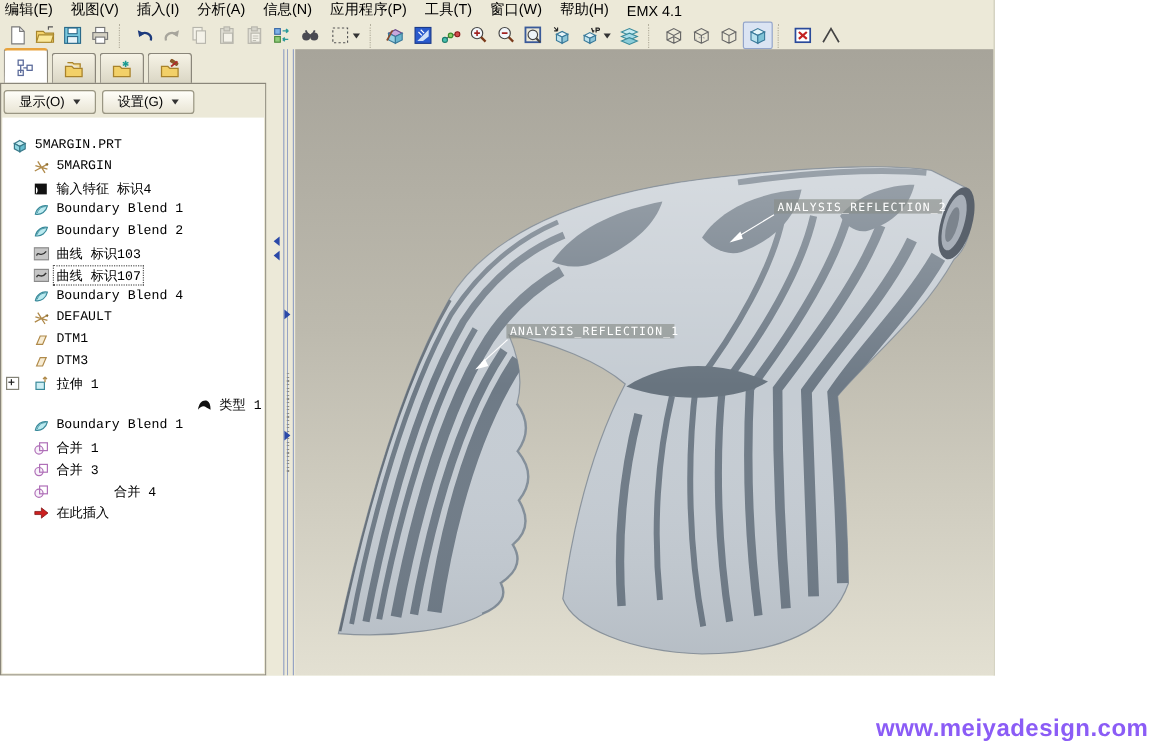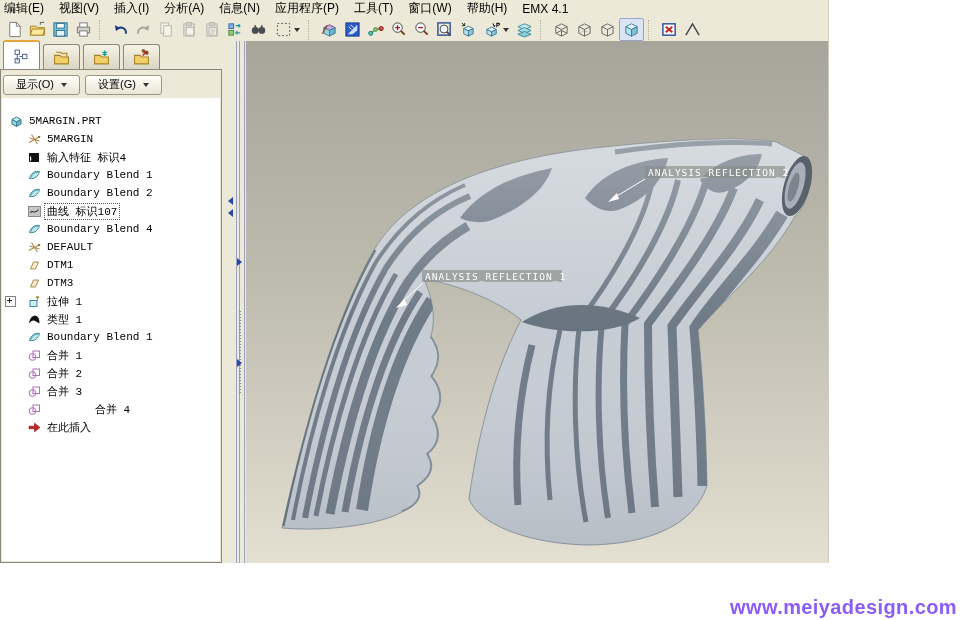--- a/index.html
+++ b/index.html
@@ -352,20 +352,27 @@
             <path d="M1.5 9.5C2.5 4.5 7 1.5 11.5 2.5 10.5 7 6.5 10.5 1.5 9.5z" fill="#baeaf0" stroke="#3a8a9a"></path>
             <path d="M3 8.5C4 5 7 3 10 3.2" fill="none" stroke="#3a8a9a" stroke-width=".7"></path>
           </svg>
           <span class="tlabel">Boundary Blend 2</span>
         </div>
         <div class="trow" style="padding-left: 26px;">
           <svg viewBox="0 0 13 13" class="ticon">
             <rect x=".5" y="1.5" width="12" height="10" fill="#c6c6c6" stroke="#8a8a8a"></rect>
             <path d="M2.5 8C4 3.5 6 10.5 10.5 4.5" fill="none" stroke="#333" stroke-width="1.1"></path>
           </svg>
+          <span class="tlabel">曲线 标识103</span>
+        </div>
+        <div class="trow" style="padding-left: 26px;">
+          <svg viewBox="0 0 13 13" class="ticon">
+            <rect x=".5" y="1.5" width="12" height="10" fill="#c6c6c6" stroke="#8a8a8a"></rect>
+            <path d="M2.5 8C4 3.5 6 10.5 10.5 4.5" fill="none" stroke="#333" stroke-width="1.1"></path>
+          </svg>
           <span class="tlabel sel">曲线 标识107</span>
         </div>
         <div class="trow" style="padding-left: 26px;">
           <svg viewBox="0 0 13 13" class="ticon">
             <path d="M1.5 9.5C2.5 4.5 7 1.5 11.5 2.5 10.5 7 6.5 10.5 1.5 9.5z" fill="#baeaf0" stroke="#3a8a9a"></path>
             <path d="M3 8.5C4 5 7 3 10 3.2" fill="none" stroke="#3a8a9a" stroke-width=".7"></path>
           </svg>
           <span class="tlabel">Boundary Blend 4</span>
         </div>
         <div class="trow" style="padding-left: 26px;">
@@ -390,46 +397,39 @@
           <span class="tlabel">DTM3</span>
         </div>
         <div class="trow" style="padding-left: 26px;">
           <span class="expander"></span>
           <svg viewBox="0 0 13 13" class="ticon">
             <rect x="2" y="5.5" width="7" height="6" fill="#cdeef4" stroke="#3a8a9a"></rect>
             <path d="M9.5 5.5V1M9.5 1l-1.6 2M9.5 1l1.6 2" fill="none" stroke="#b08a4a" stroke-width="1.1"></path>
           </svg>
           <span class="tlabel">拉伸 1</span>
         </div>
-        <div class="trow" style="padding-left: 26px;">
+        <div class="trow" style="padding-left: 26px; justify-content: flex-end;">
           <svg viewBox="0 0 13 13" class="ticon">
             <path d="M1 10.5C1.8 4.5 5 2 8.5 3c2 .8 3 3.5 3 7.5L8 8.5C5.5 6.5 3 8 1 10.5z" fill="#111"></path>
           </svg>
           <span class="tlabel">类型 1</span>
         </div>
         <div class="trow" style="padding-left: 26px;">
           <svg viewBox="0 0 13 13" class="ticon">
             <path d="M1.5 9.5C2.5 4.5 7 1.5 11.5 2.5 10.5 7 6.5 10.5 1.5 9.5z" fill="#baeaf0" stroke="#3a8a9a"></path>
             <path d="M3 8.5C4 5 7 3 10 3.2" fill="none" stroke="#3a8a9a" stroke-width=".7"></path>
           </svg>
           <span class="tlabel">Boundary Blend 1</span>
         </div>
         <div class="trow" style="padding-left: 26px;">
           <svg viewBox="0 0 13 13" class="ticon">
             <circle cx="4.5" cy="8" r="3.4" fill="#f8f2fa" stroke="#b070b8"></circle>
             <rect x="5" y="2" width="6.5" height="6.5" fill="none" stroke="#b070b8"></rect>
           </svg>
           <span class="tlabel">合并 1</span>
-        </div>
-        <div class="trow" style="padding-left: 26px;">
-          <svg viewBox="0 0 13 13" class="ticon">
-            <circle cx="4.5" cy="8" r="3.4" fill="#f8f2fa" stroke="#b070b8"></circle>
-            <rect x="5" y="2" width="6.5" height="6.5" fill="none" stroke="#b070b8"></rect>
-          </svg>
-          <span class="tlabel">合并 2</span>
         </div>
         <div class="trow" style="padding-left: 26px;">
           <svg viewBox="0 0 13 13" class="ticon">
             <circle cx="4.5" cy="8" r="3.4" fill="#f8f2fa" stroke="#b070b8"></circle>
             <rect x="5" y="2" width="6.5" height="6.5" fill="none" stroke="#b070b8"></rect>
           </svg>
           <span class="tlabel">合并 3</span>
         </div>
         <div class="trow" style="padding-left: 26px; gap: 48px;">
           <svg viewBox="0 0 13 13" class="ticon">

